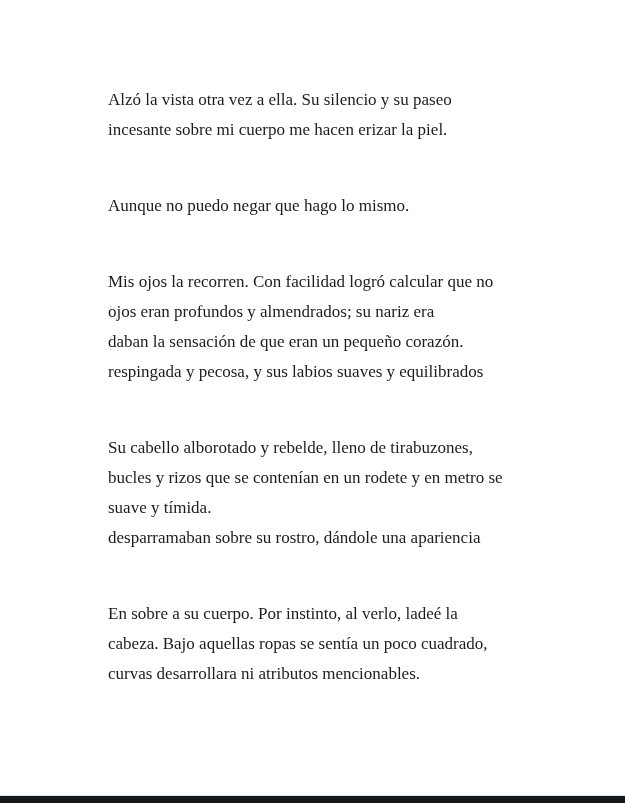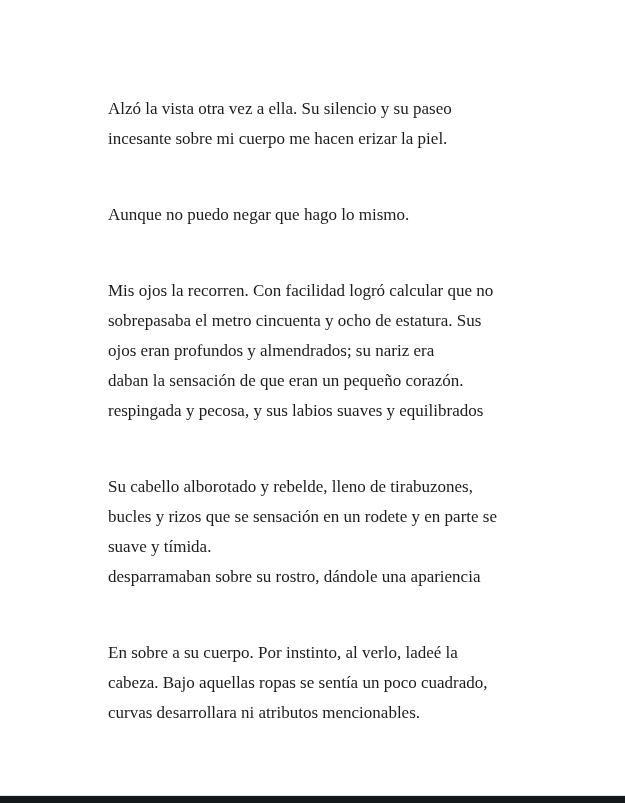--- a/index.html
+++ b/index.html
@@ -14,21 +14,21 @@
     overflow: hidden;
     font-family: "Liberation Serif", serif;
   }
   .text-block {
     position: absolute;
     left: 108px;
     top: 77px;
     width: 450px;
   }
   .paragraph {
-    margin: 17px 0 46px 0;
+    margin: 8px 0 46px 0;
     padding: 0;
   }
   .line {
     display: block;
     font-family: "Liberation Serif", serif;
     font-size: 17px;
     line-height: 30px;
     color: #1c1c1c;
     white-space: nowrap;
   }
@@ -52,29 +52,28 @@
     <span class="line">Alzó la vista otra vez a ella. Su silencio y su paseo</span>
     <span class="line">incesante sobre mi cuerpo me hacen erizar la piel.</span>
   </p>
 
   <p class="paragraph">
     <span class="line">Aunque no puedo negar que hago lo mismo.</span>
   </p>
 
   <p class="paragraph">
     <span class="line">Mis ojos la recorren. Con facilidad logró calcular que no</span>
-    <span class="line">sobrepasaba el metro cincuenta y ocho de estatura. Sus</span>
     <span class="line">ojos eran profundos y almendrados; su nariz era</span>
     <span class="line">daban la sensación de que eran un pequeño corazón.</span>
     <span class="line">respingada y pecosa, y sus labios suaves y equilibrados</span>
   </p>
 
   <p class="paragraph">
     <span class="line">Su cabello alborotado y rebelde, lleno de tirabuzones,</span>
-    <span class="line">bucles y rizos que se sensación en un rodete y en parte se</span>
+    <span class="line">bucles y rizos que se contenían en un rodete y en metro se</span>
     <span class="line">suave y tímida.</span>
     <span class="line">desparramaban sobre su rostro, dándole una apariencia</span>
   </p>
 
   <p class="paragraph">
     <span class="line">En sobre a su cuerpo. Por instinto, al verlo, ladeé la</span>
     <span class="line">cabeza. Bajo aquellas ropas se sentía un poco cuadrado,</span>
     <span class="line">curvas desarrollara ni atributos mencionables.</span>
   </p>
 

